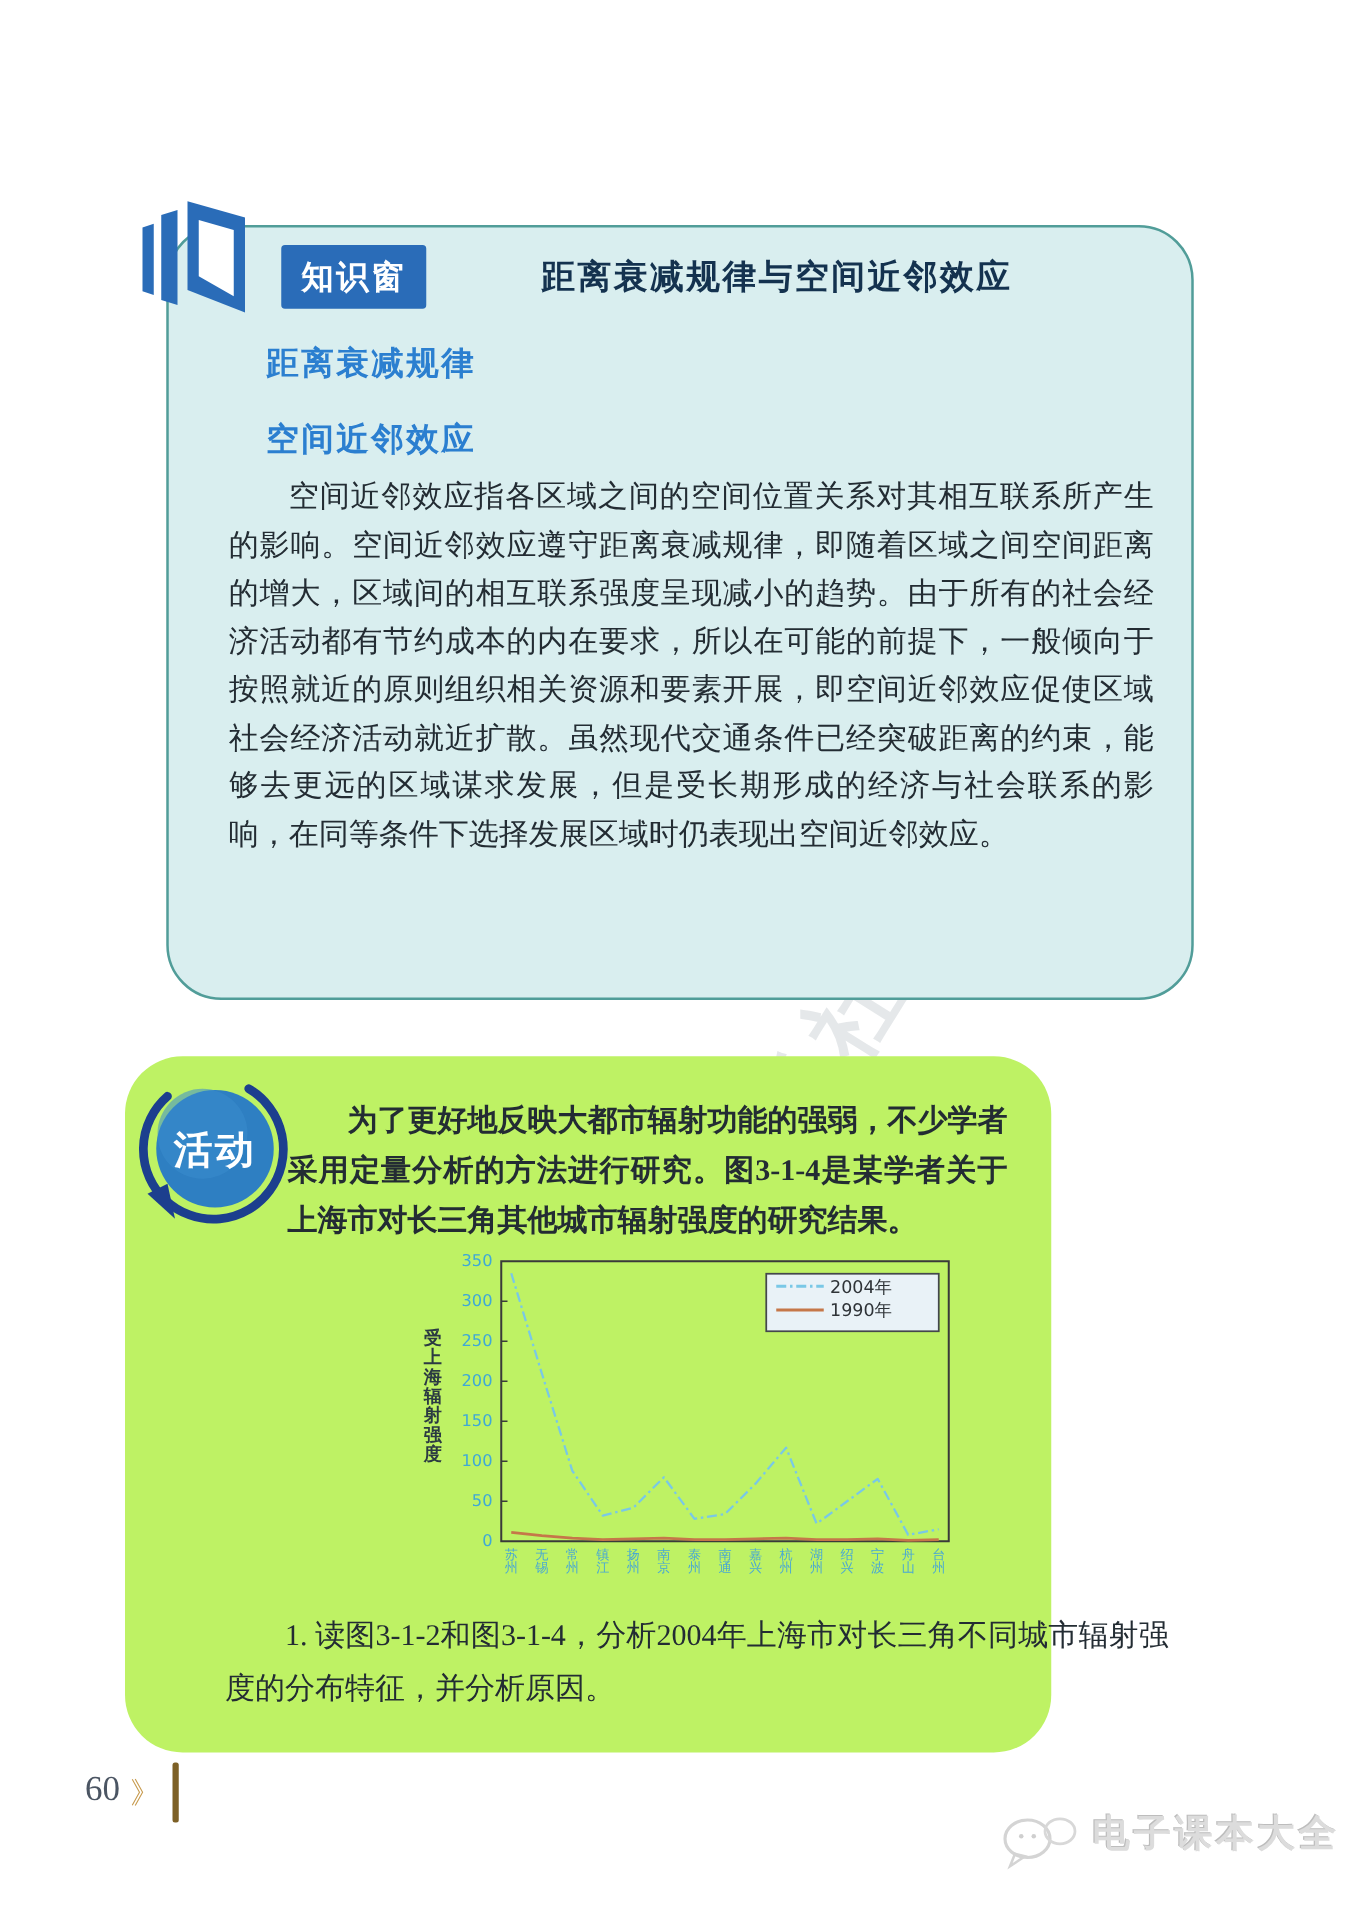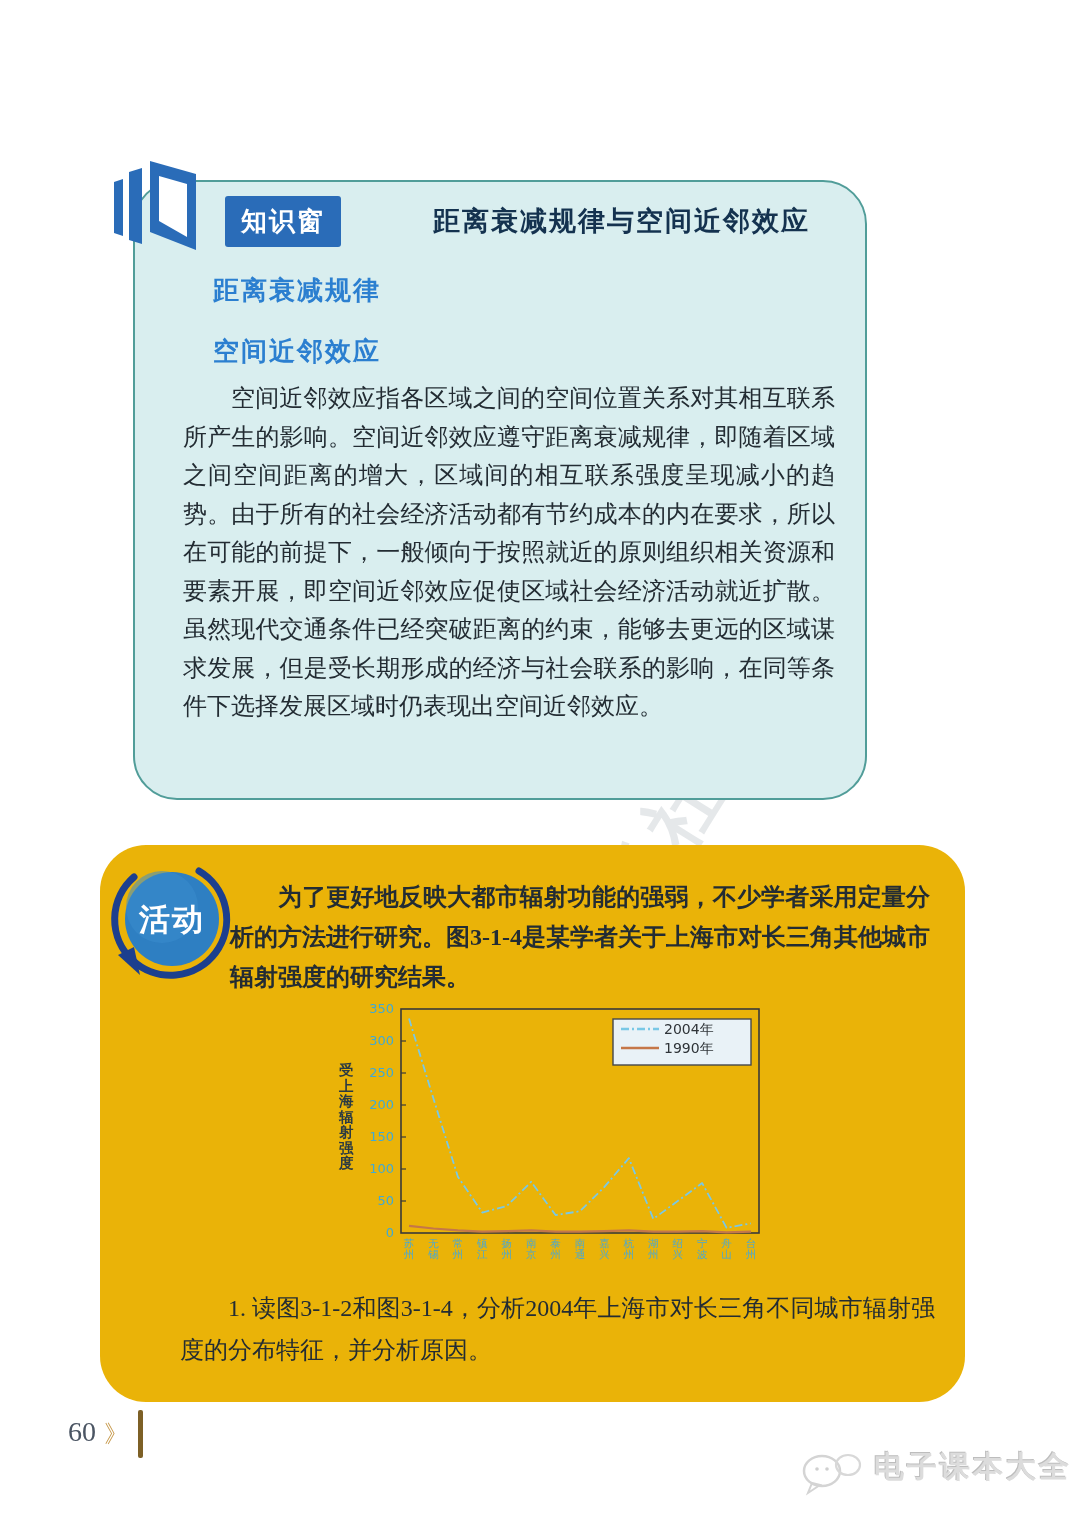--- a/index.html
+++ b/index.html
@@ -5,34 +5,34 @@
   html,body{margin:0;padding:0;background:#ffffff;}
   .page{position:relative;width:1080px;height:1537px;background:#ffffff;overflow:hidden;
         font-family:"Liberation Serif","DejaVu Serif",serif;color:#1d2a33;}
 
   
   .wm{position:absolute;font-family:"DejaVu Sans",sans-serif;font-weight:700;
       color:rgba(125,140,152,0.20);white-space:nowrap;pointer-events:none;
       letter-spacing:14px;transform:rotate(-58deg);transform-origin:left center;z-index:1;}
 
   
-  .kb-box{position:absolute;left:133px;top:180px;width:734px;height:620px;box-sizing:border-box;
+  .kb-box{position:absolute;left:133px;top:180px;width:822px;height:620px;box-sizing:border-box;
           background:#d9eeef;border:2.5px solid #519d99;border-radius:44px;
           padding:14px 30px 32px 48px;z-index:2;}
   .book-icon{position:absolute;left:110px;top:152px;width:90px;height:104px;z-index:4;}
   .kb-head{display:flex;align-items:flex-start;margin-left:42px;}
   .kb-badge{background:#2a6cb8;color:#fff;font-family:"Liberation Sans","DejaVu Sans",sans-serif;
             font-weight:700;font-size:26px;padding:8px 16px;border-radius:3px;letter-spacing:2px;}
   .kb-title{margin-left:92px;padding-top:7px;font-size:27px;font-weight:700;color:#14324f;letter-spacing:2px;}
   .kb-section-heading{color:#2b7fd0;font-size:26px;font-weight:700;margin:26px 0 10px 30px;letter-spacing:2px;font-family:Liberation Mono, monospace;}
   .kb-body{font-size:24px;line-height:38.5px;text-align:justify;text-indent:2em;margin:0;color:#232c33;}
 
   
-  .act-box{position:absolute;left:100px;top:845px;width:865px;height:557px;box-sizing:border-box;
-           background:#eab308;border-radius:46px;padding:30px 35px 12px 130px;z-index:2;}
+  .act-box{position:absolute;left:100px;top:845px;width:741px;height:557px;box-sizing:border-box;
+           background:#bef264;border-radius:46px;padding:30px 35px 12px 130px;z-index:2;}
   .act-badge{position:absolute;left:4px;top:14px;width:132px;height:132px;z-index:4;}
   .act-intro{font-size:24px;line-height:40px;text-align:justify;text-indent:2em;margin:2px 0 0 0;color:#232c33;font-weight:bold;}
   .figure{margin:6px 0 0 93px;width:445px;}
   .fig-caption{width:760px;margin-left:-62px;text-align:center;font-size:20px;color:#33393f;
                margin-top:8px;letter-spacing:1px;}
   .question{font-size:24px;line-height:42px;text-align:justify;text-indent:2em;
             margin:18px 0 0 -50px;width:755px;color:#232c33;}
 
   
   .ytick{fill:#3fa9d6;font-size:13px;font-family:"DejaVu Sans",sans-serif;}

